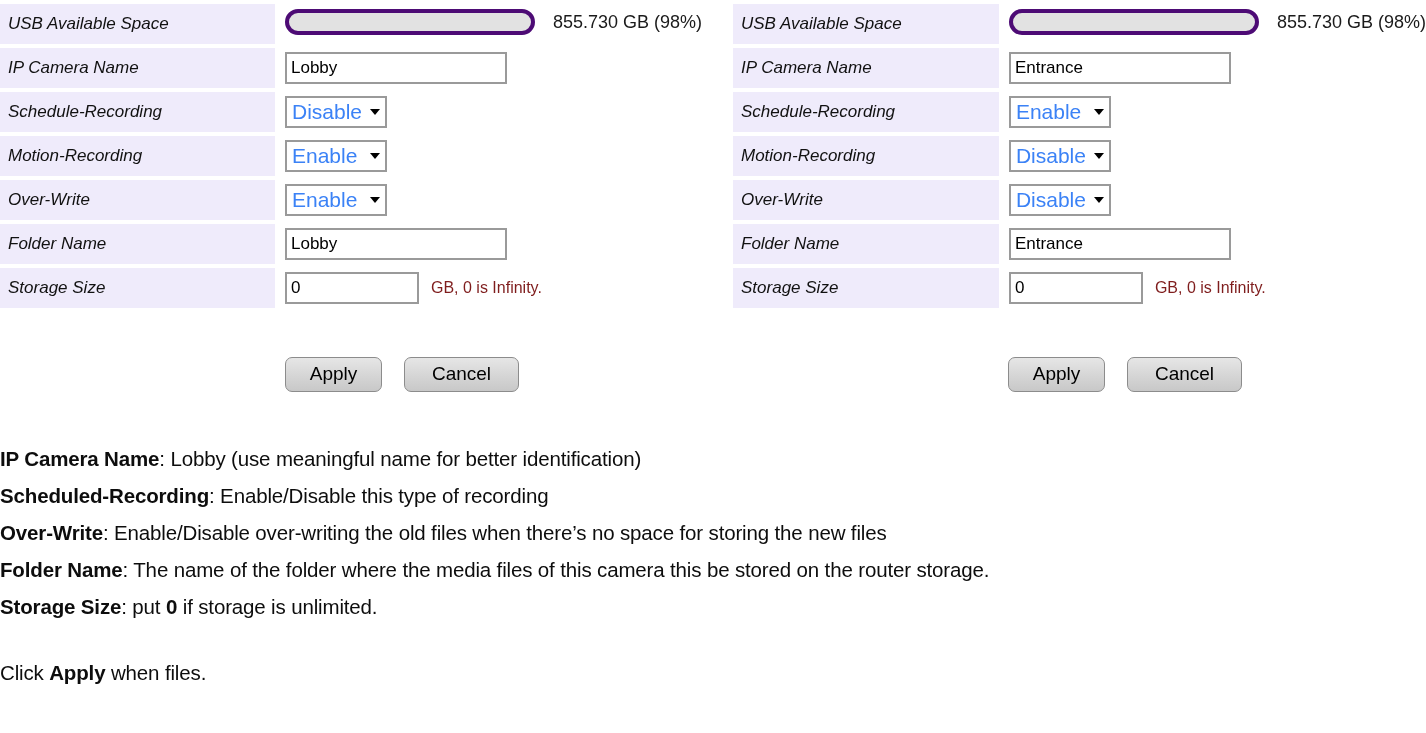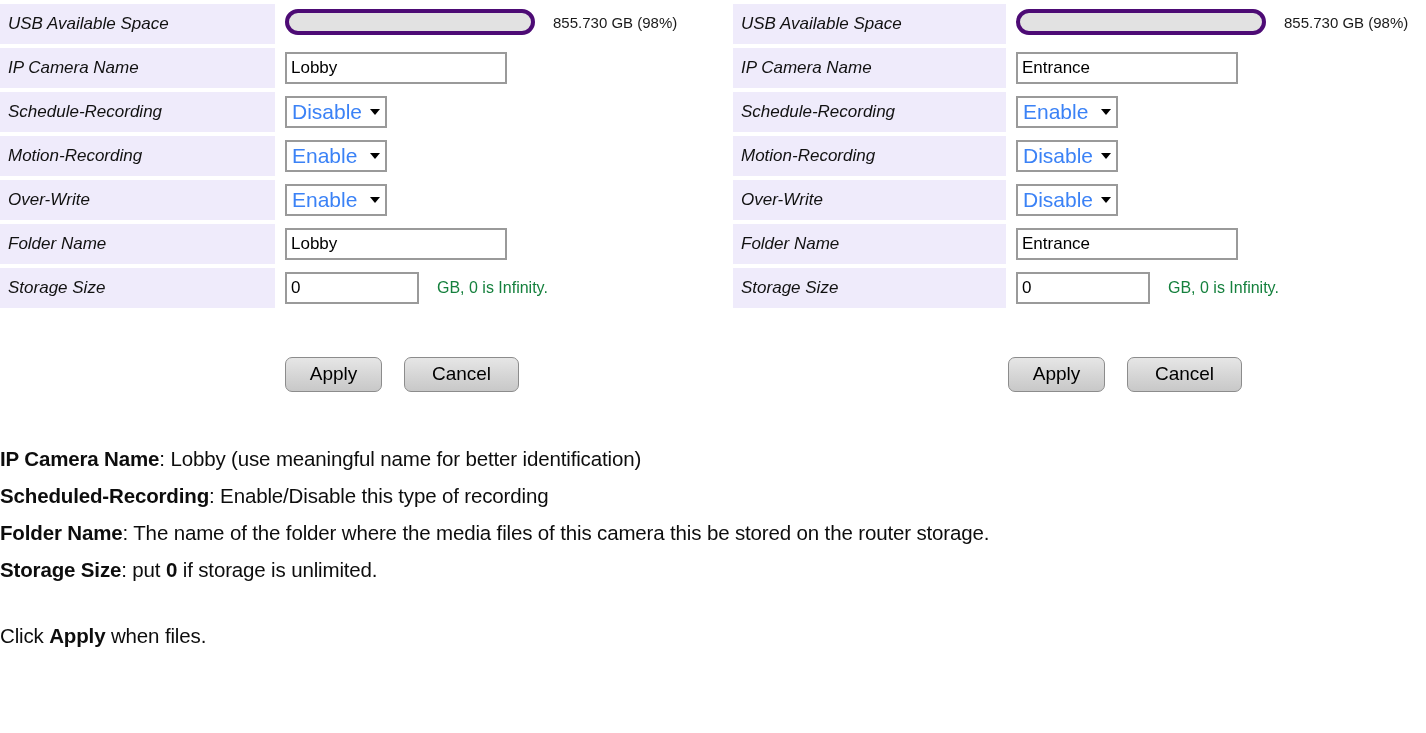--- a/index.html
+++ b/index.html
@@ -61,21 +61,21 @@
     display: inline-block;
     width: 242px;
     height: 18px;
     border: 4px solid #4d0b75;
     border-radius: 14px;
     background: #e2e2e2;
     box-sizing: content-box;
     vertical-align: middle;
   }
   .meter-text {
-    font-size: 15px;
+    font-size: 18px;
     color: #1a1a1a;
     margin-left: 18px;
     white-space: nowrap;
     font-family: "Liberation Sans", sans-serif;
   }
 
   
   .text-input {
     font-family: "Liberation Sans", sans-serif;
     font-size: 17px;
@@ -109,22 +109,22 @@
   .select-arrow {
     width: 0; height: 0;
     border-left: 5px solid transparent;
     border-right: 5px solid transparent;
     border-top: 6px solid #000000;
     margin-left: 6px;
   }
 
   .suffix-text {
     font-size: 16px;
-    color: #15803d;
-    margin-left: 18px;
+    color: #7f1d1d;
+    margin-left: 12px;
     white-space: nowrap;
     font-family: "Liberation Sans", sans-serif;
   }
 
   
   .button-row { position: absolute; }
   #buttons-left  { left: 285px;  top: 357px; }
   #buttons-right { left: 1008px; top: 357px; }
 
   .btn {
@@ -262,17 +262,18 @@
   <span class="btn apply">Apply</span><span class="btn cancel">Cancel</span>
 </div>
 
 <div class="button-row" id="buttons-right">
   <span class="btn apply">Apply</span><span class="btn cancel">Cancel</span>
 </div>
 
 <div id="description">
     <div class="desc-line"><b>IP Camera Name</b><span>: Lobby (use meaningful name for better identification)</span></div>
     <div class="desc-line"><b>Scheduled-Recording</b><span>: Enable/Disable this type of recording</span></div>
+    <div class="desc-line"><b>Over-Write</b><span>: Enable/Disable over-writing the old files when there’s no space for storing the new files</span></div>
     <div class="desc-line"><b>Folder Name</b><span>: The name of the folder where the media files of this camera this be stored on the router storage.</span></div>
     <div class="desc-line"><b>Storage Size</b><span>: put </span><b>0</b><span> if storage is unlimited.</span></div>
     <div class="desc-spacer"></div>
     <div class="desc-line"><span>Click </span><b>Apply</b><span> when files.</span></div>
   </div>
 
 </body></html>

